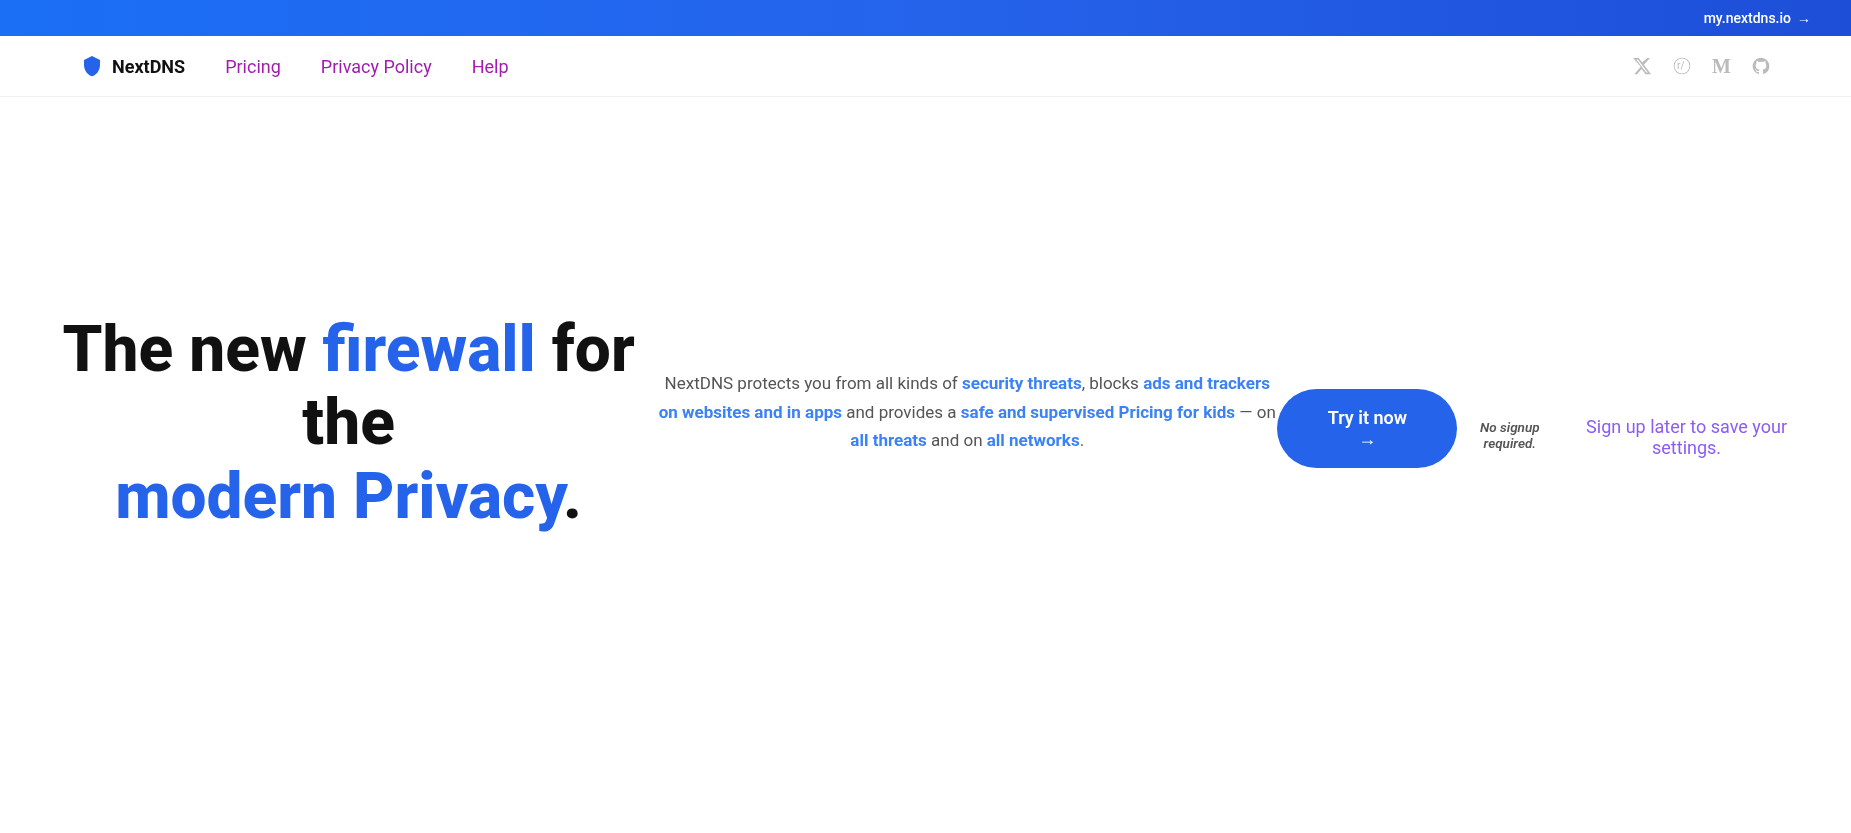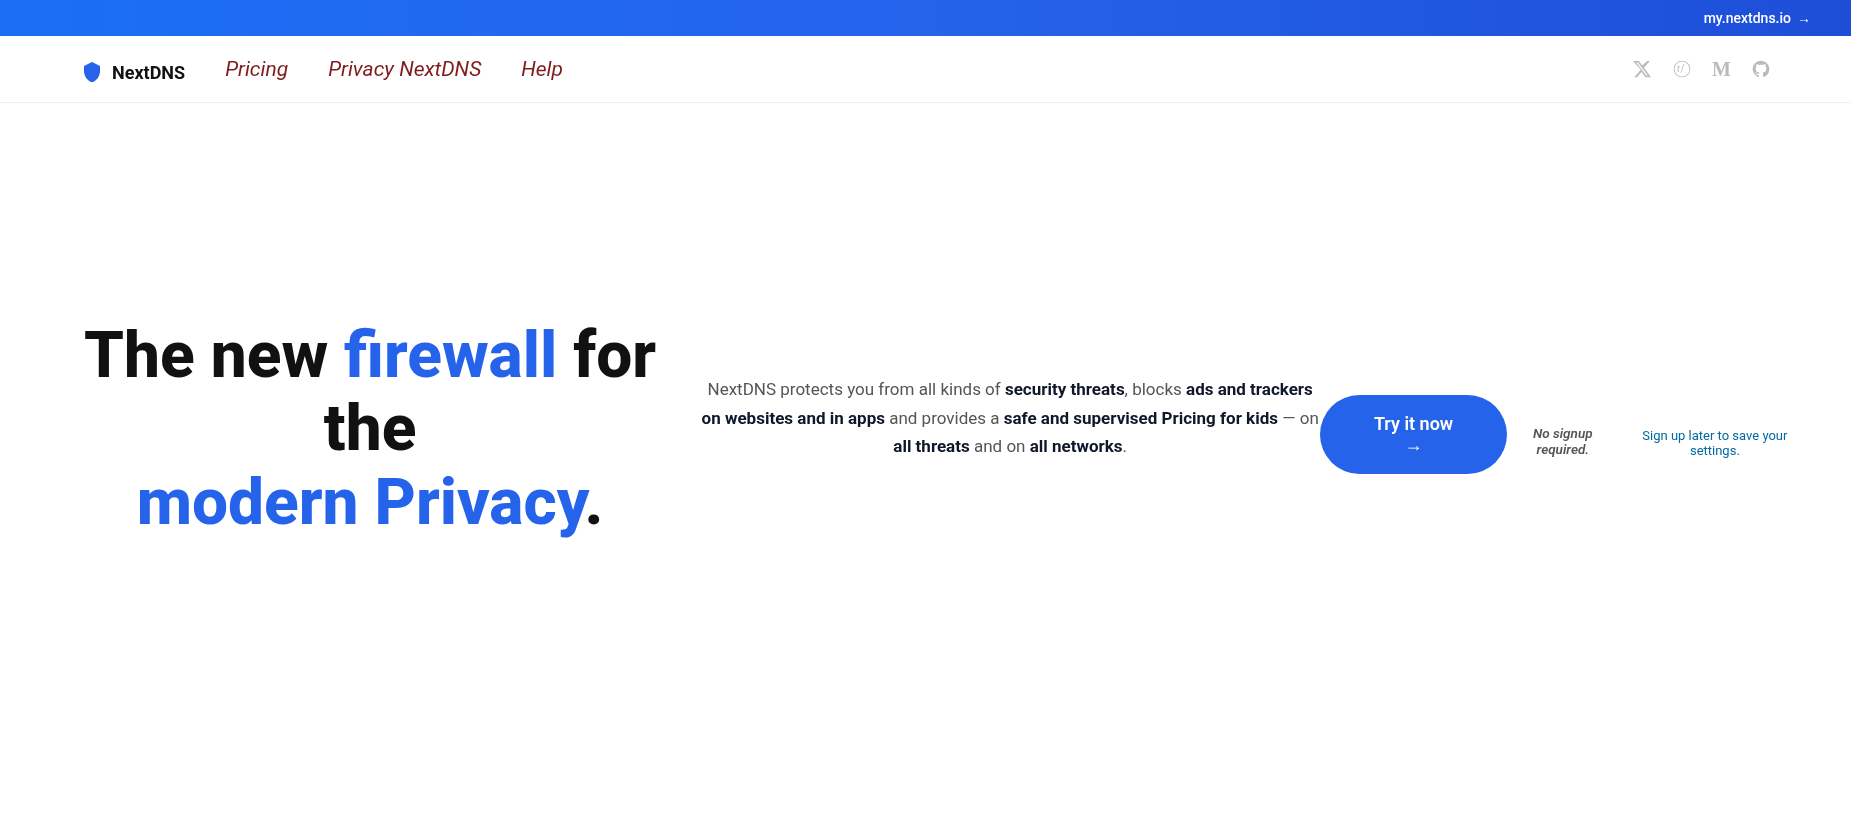--- a/index.html
+++ b/index.html
@@ -37,32 +37,30 @@
       gap: 40px;
     }
     .logo {
       display: flex;
       align-items: center;
       gap: 8px;
       font-size: 18px;
       font-weight: 700;
       color: #111;
       text-decoration: none;
-      margin-top: 6px;
     }
     .logo-icon {
       width: 24px;
       height: 24px;
     }
     .nav-link {
-      color: #7f1d1d;
-      font-size: 21px;
+      color: #a21caf;
+      font-size: 18px;
       text-decoration: none;
       font-weight: 400;
-      font-style: italic;
     }
 
     .navbar-right {
       display: flex;
       align-items: center;
       gap: 20px;
     }
     .social-icon {
       color: #aaa;
       font-size: 18px;
@@ -94,21 +92,21 @@
       color: #2563eb;
     }
     .hero-desc {
       font-size: 17px;
       color: #555;
       max-width: 620px;
       line-height: 1.7;
       margin-bottom: 50px;
     }
     .hero-desc strong {
-      color: #0f172a;
+      color: #3b82f6;
       font-weight: 700;
     }
     .try-btn {
       background: #2563eb;
       color: #fff;
       border: none;
       border-radius: 50px;
       padding: 18px 44px;
       font-size: 18px;
       font-weight: 600;
@@ -121,22 +119,22 @@
       margin-bottom: 18px;
     }
     .no-signup {
       font-size: 13.5px;
       color: #555;
       font-weight: 600;
       margin-bottom: 4px;
       font-style: italic;
     }
     .signup-sub {
-      font-size: 13px;
-      color: #0369a1;
+      font-size: 18px;
+      color: #8b5cf6;
     }
   </style>
 </head>
 <body>
 
 <div class="top-banner">
   <a href="#">
     <span>my.nextdns.io</span>
     <span>→</span>
   </a>
@@ -144,21 +142,21 @@
 
 <nav class="navbar">
   <div class="navbar-left">
     <a href="#" class="logo">
       <svg class="logo-icon" viewBox="0 0 24 24" fill="none">
         <path d="M12 2L4 6v5c0 5.25 3.5 10.15 8 11.35C16.5 21.15 20 16.25 20 11V6L12 2z" fill="#2563eb"></path>
       </svg>
       <span>NextDNS</span>
     </a>
     <a href="#" class="nav-link">Pricing</a>
-    <a href="#" class="nav-link">Privacy NextDNS</a>
+    <a href="#" class="nav-link">Privacy Policy</a>
     <a href="#" class="nav-link">Help</a>
   </div>
   <div class="navbar-right">
     <span class="social-icon" title="Twitter">
       <svg width="20" height="20" viewBox="0 0 24 24" fill="#bbb">
           <path d="M18.244 2.25h3.308l-7.227 8.26 8.502 11.24H16.17l-4.714-6.231-5.401 6.231H2.746l7.73-8.835L1.254 2.25H8.08l4.259 5.63 5.905-5.63zm-1.161 17.52h1.833L7.084 4.126H5.117z"></path>
         </svg>
     </span>
     <span class="social-icon" title="Reddit">
       <svg width="20" height="20" viewBox="0 0 24 24" fill="#bbb">

